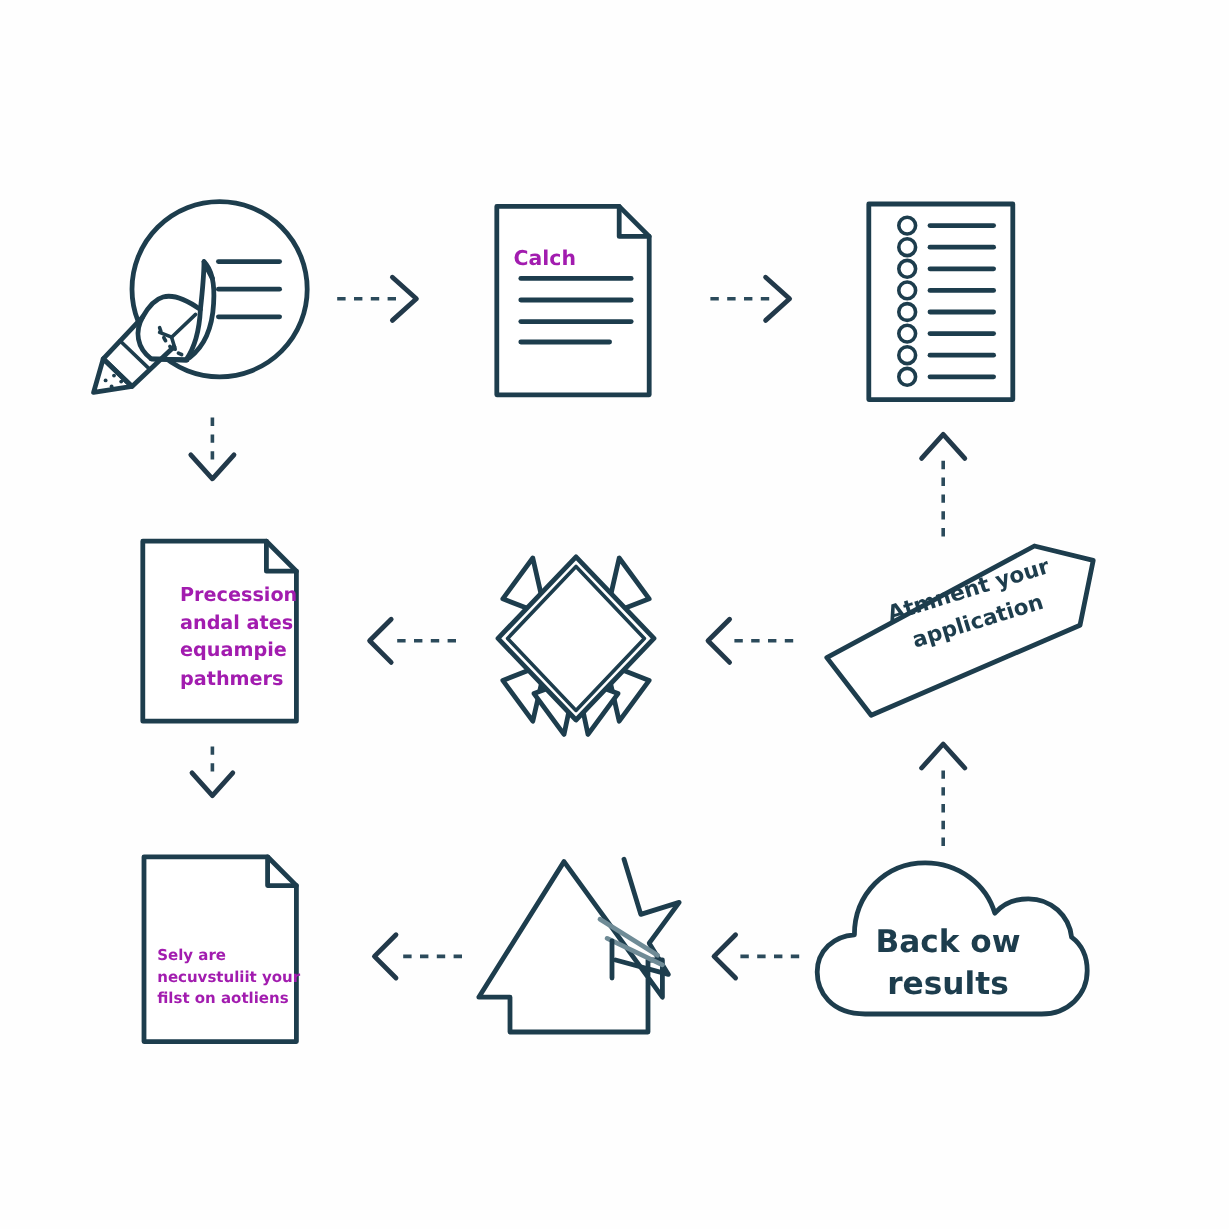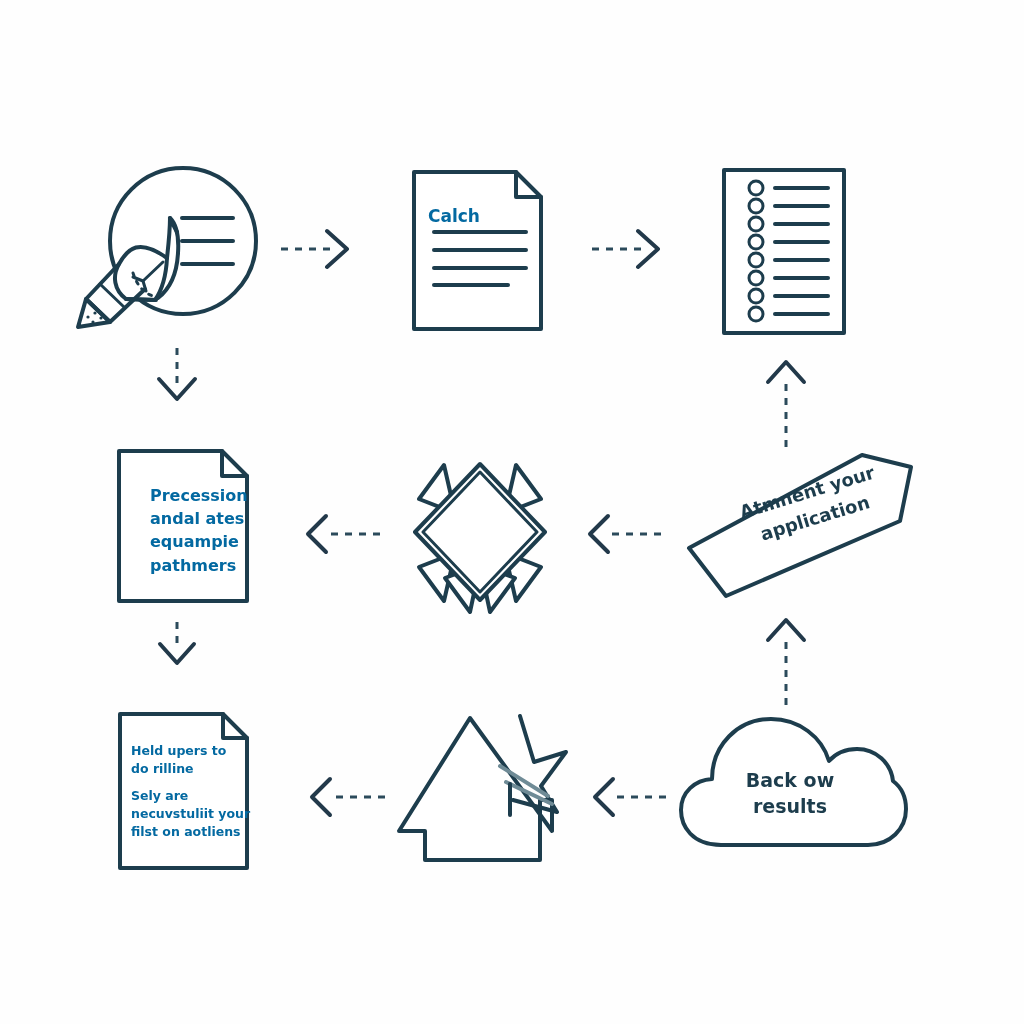--- a/index.html
+++ b/index.html
@@ -61,21 +61,21 @@
   }
   .conn-head {
     fill: none;
     stroke: #22394a;
     stroke-width: 4;
     stroke-linecap: round;
     stroke-linejoin: round;
   }
   .doc-text {
     position: absolute;
-    color: #0369a1;
+    color: #a21caf;
     font-family: "DejaVu Sans", sans-serif;
     font-weight: 700;
     line-height: 1.45;
     white-space: pre-line;
   }
   .node-label {
     position: absolute;
     color: #1d3d4d;
     font-family: "DejaVu Sans", sans-serif;
     font-weight: 700;
@@ -103,21 +103,21 @@
   #label-help2 {
     left: 131px;
     top: 787px;
     font-size: 12.5px;
     width: 125px;
   }
   #label-cloud {
     left: 705px;
     top: 768px;
     width: 170px;
-    font-size: 19px;
+    font-size: 26px;
   }
   #label-banner {
     left: 716px;
     top: 478px;
     width: 190px;
     font-size: 18px;
     transform: rotate(-17deg);
     transform-origin: center center;
     line-height: 1.5;
   }
@@ -283,22 +283,20 @@
 
   </svg>
 
   <div class="doc-text" id="label-doc-title">Calch</div>
 
   <div class="doc-text" id="label-precession">Precession
 andal ates
 equampie
 pathmers</div>
 
-  <div class="doc-text" id="label-help">Held upers to
-do rilline</div>
 
   <div class="doc-text" id="label-help2">Sely are
 necuvstuliit your
 filst on aotliens</div>
 
   <div class="node-label" id="label-cloud" style="white-space: pre-line;">Back ow
 results</div>
 
   <div class="node-label" id="label-banner" style="white-space: pre-line;">Atmnent your
 application</div>

